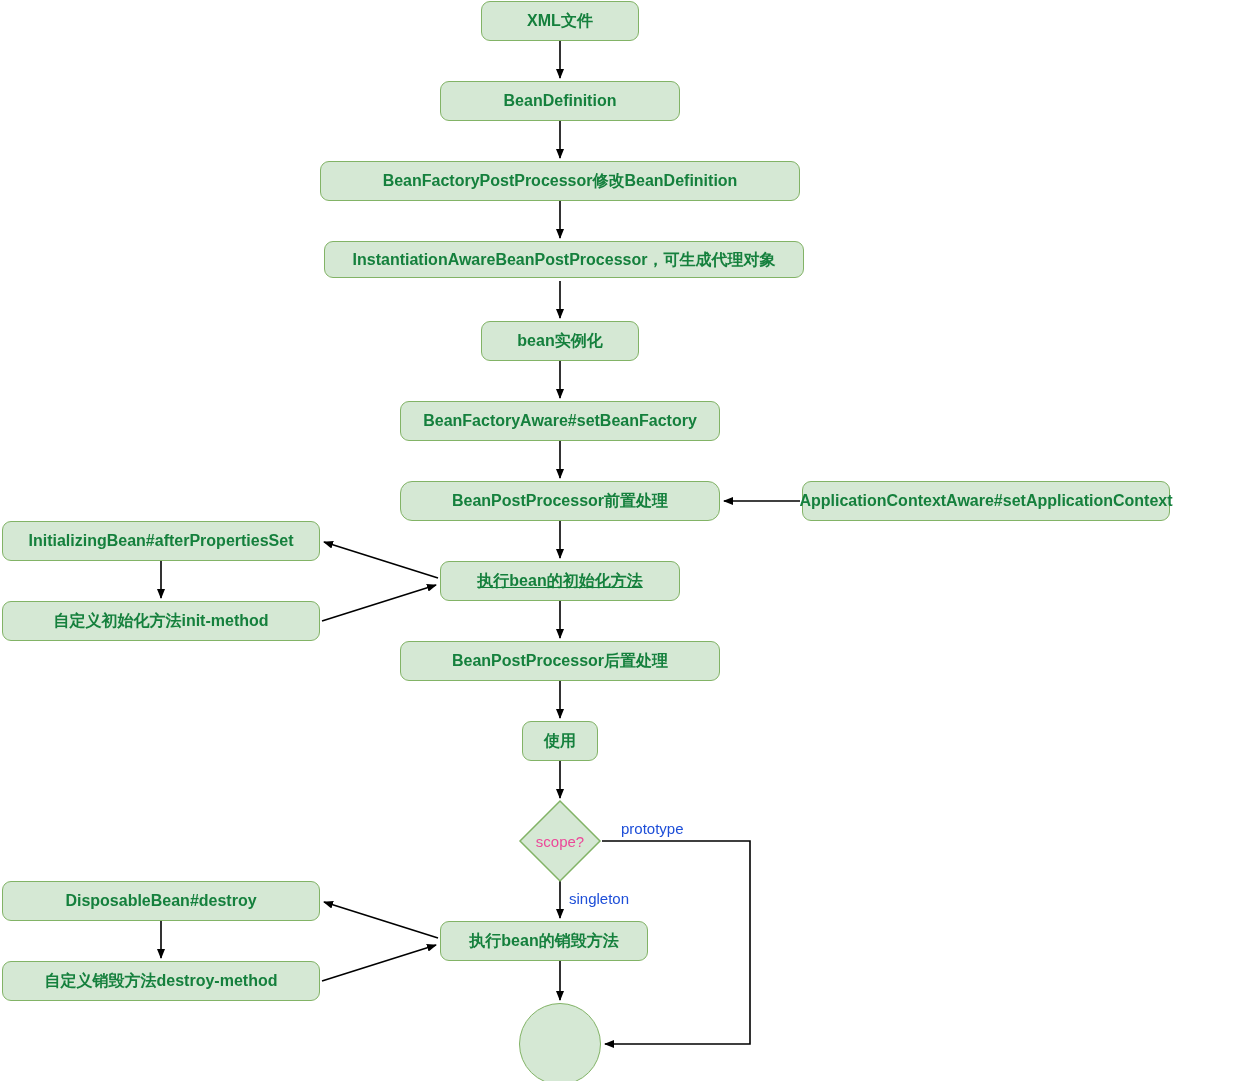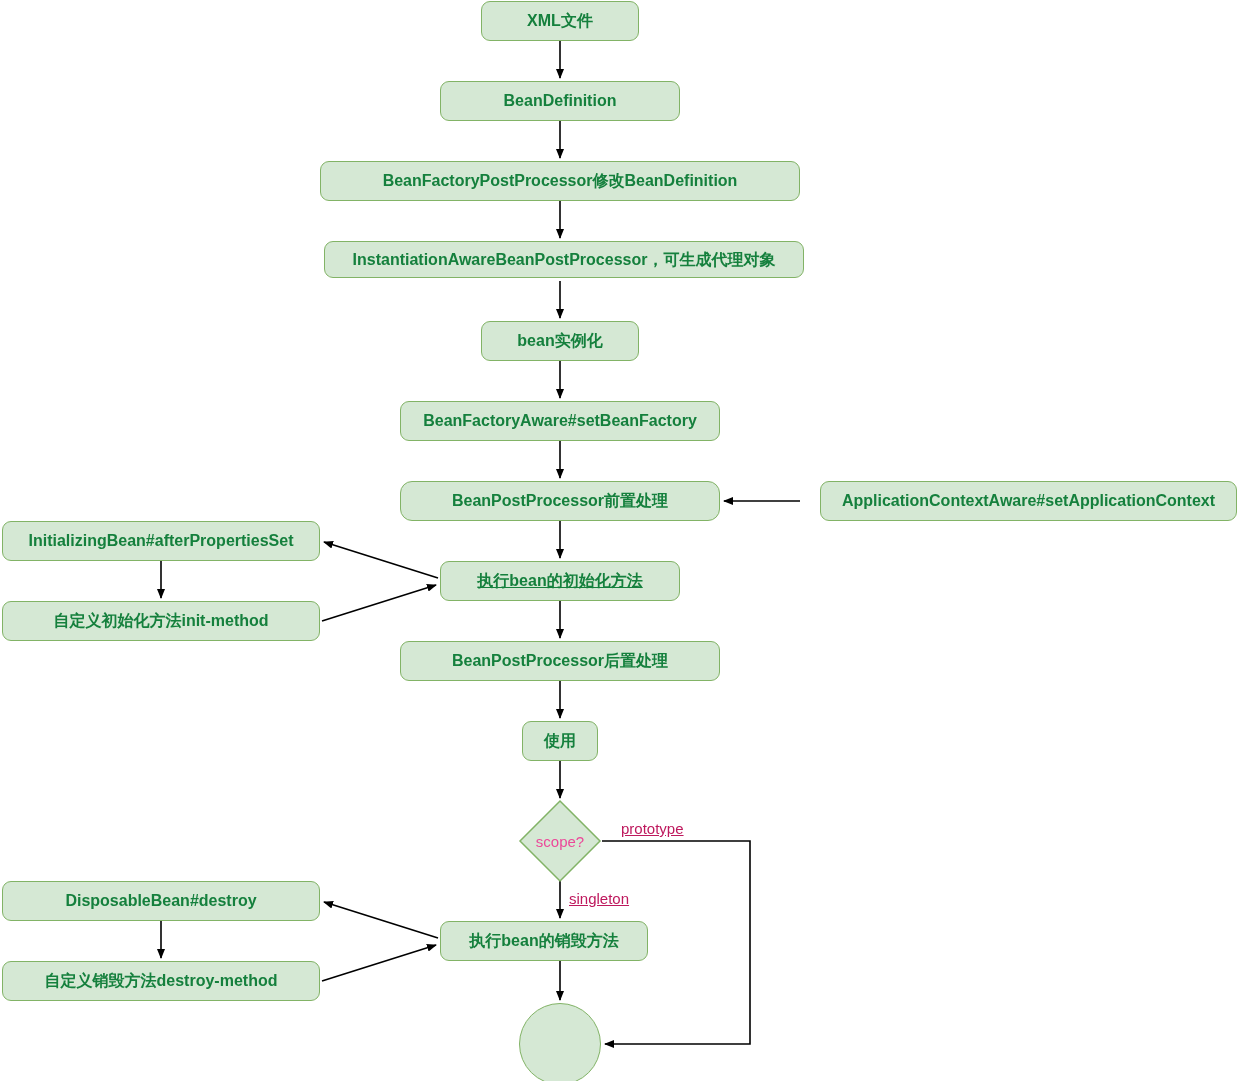--- a/index.html
+++ b/index.html
@@ -66,24 +66,23 @@
     justify-content: center;
     font-size: 15px;
     font-weight: normal;
     color: #ec4899;
     white-space: nowrap;
   }
   .edge-label {
     position: absolute;
     font-size: 15px;
     font-weight: normal;
-    color: #be185d;
+    color: #1d4ed8;
     background: transparent;
     white-space: nowrap;
-    text-decoration: underline;
   }
 </style>
 </head>
 <body>
 
 <div id="canvas">
 
   <svg id="edges" width="1241" height="1081" viewBox="0 0 1241 1081">
     <defs>
       <marker id="arrow" markerWidth="10" markerHeight="8" refX="9" refY="4" orient="auto" markerUnits="userSpaceOnUse">
@@ -135,21 +134,21 @@
   </div>
 
   <div class="node" style="left:400px; top:401px; width:320px; height:40px;">
     <span>BeanFactoryAware#setBeanFactory</span>
   </div>
 
   <div class="node" style="left:400px; top:481px; width:320px; height:40px;border-radius:12px;">
     <span>BeanPostProcessor前置处理</span>
   </div>
 
-  <div class="node" style="left:802px; top:481px; width:417px; height:40px;margin-left:18px;">
+  <div class="node" style="left:802px; top:481px; width:368px; height:40px;">
     <span>ApplicationContextAware#setApplicationContext</span>
   </div>
 
   <div class="node" style="left:2px; top:521px; width:318px; height:40px;">
     <span>InitializingBean#afterPropertiesSet</span>
   </div>
 
   <div class="node" style="left:2px; top:601px; width:318px; height:40px;">
     <span>自定义初始化方法init-method</span>
   </div>

